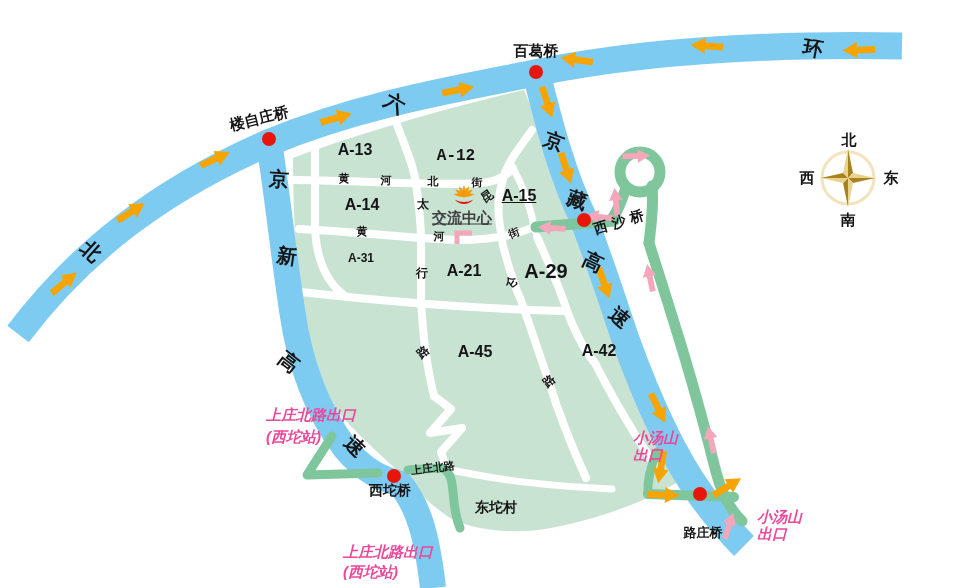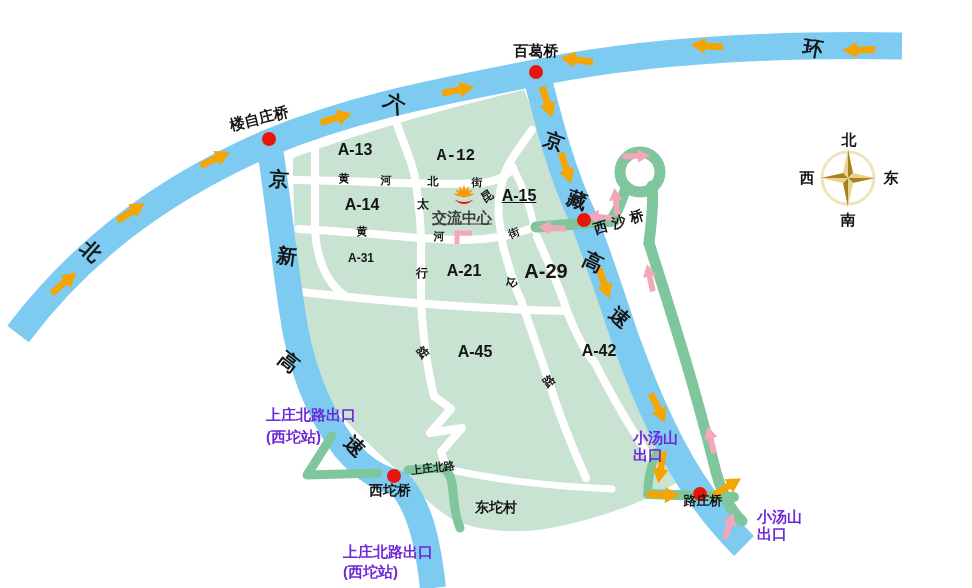--- a/index.html
+++ b/index.html
@@ -1,21 +1,21 @@
 <!DOCTYPE html>
 <html><head>
 <meta charset="utf-8">
 <style>
   html,body{margin:0;padding:0;background:#fff;}
   #map{position:relative;width:972px;height:588px;overflow:hidden;background:#fff;
        font-family:"Liberation Sans","DejaVu Sans",sans-serif;}
   #roads{position:absolute;left:0;top:0;}
   .lbl{position:absolute;white-space:nowrap;font-weight:bold;color:#151515;
        transform:translate(-50%,-50%);line-height:1;}
-  .blk{position:absolute;font-weight:bold;color:#6d28d9;white-space:nowrap;}
+  .blk{position:absolute;font-weight:bold;color:#ec4899;white-space:nowrap;font-style:italic;}
   .blk div{line-height:inherit;}
 </style>
 </head>
 <body>
 
 <div id="map">
 
 <svg id="roads" width="972" height="588" viewBox="0 0 972 588">
   <defs>
     <path id="arr" d="M -16,-3.4 L 2,-3.4 L 2,-8 L 16.5,0 L 2,8 L 2,3.4 L -16,3.4 Z"></path>
@@ -135,21 +135,21 @@
 
 <div class="lbl" style="left:554px;top:141px;font-size:20px;transform:translate(-50%,-50%) rotate(20deg);">京</div>
 <div class="lbl" style="left:577px;top:200px;font-size:20px;transform:translate(-50%,-50%) rotate(18deg);">藏</div>
 <div class="lbl" style="left:593px;top:262px;font-size:20px;transform:translate(-50%,-50%) rotate(25deg);">高</div>
 <div class="lbl" style="left:620px;top:317px;font-size:20px;transform:translate(-50%,-50%) rotate(40deg);">速</div>
 
 <div class="lbl" style="left:259px;top:118px;font-size:15px;transform:translate(-50%,-50%) rotate(-14deg);">楼自庄桥</div>
 <div class="lbl" style="left:536px;top:50px;font-size:15px;">百葛桥</div>
 <div class="lbl" style="left:621px;top:221px;font-size:14px;letter-spacing:5px;transform:translate(-50%,-50%) rotate(-17deg);">西沙桥</div>
 <div class="lbl" style="left:390px;top:490px;font-size:14px;text-align:center;">西坨桥</div>
-<div class="lbl" style="left:703px;top:500px;font-size:13px;">路庄桥</div>
+<div class="lbl" style="left:703px;top:532px;font-size:13px;">路庄桥</div>
 
 <div class="blk" style="left:266px;top:404px;font-size:15px;line-height:22px;">
   <div>上庄北路出口</div>
   <div>(西坨站)</div>
 </div>
 <div class="blk" style="left:343px;top:542px;font-size:15px;line-height:20px;">
   <div>上庄北路出口</div>
   <div>(西坨站)</div>
 </div>
 <div class="blk" style="left:633px;top:429px;font-size:15px;line-height:17px;">

